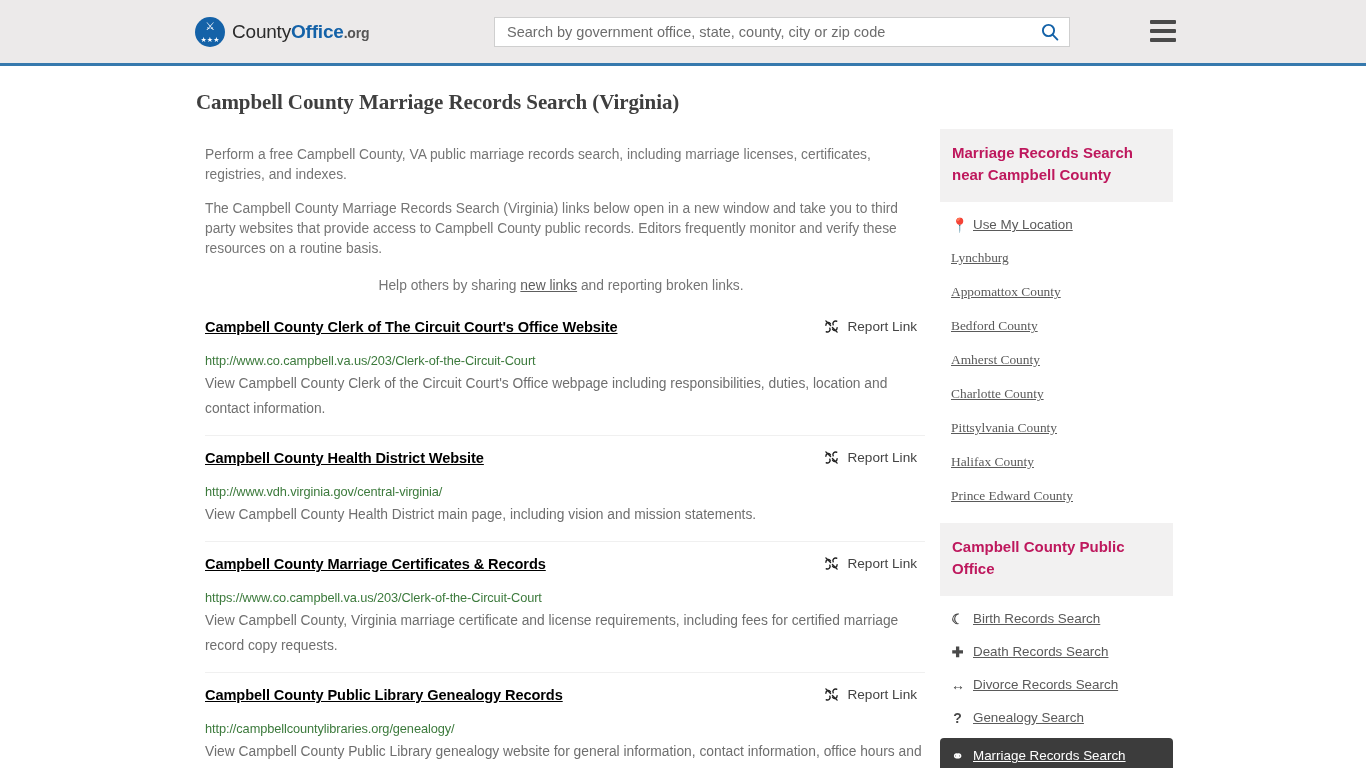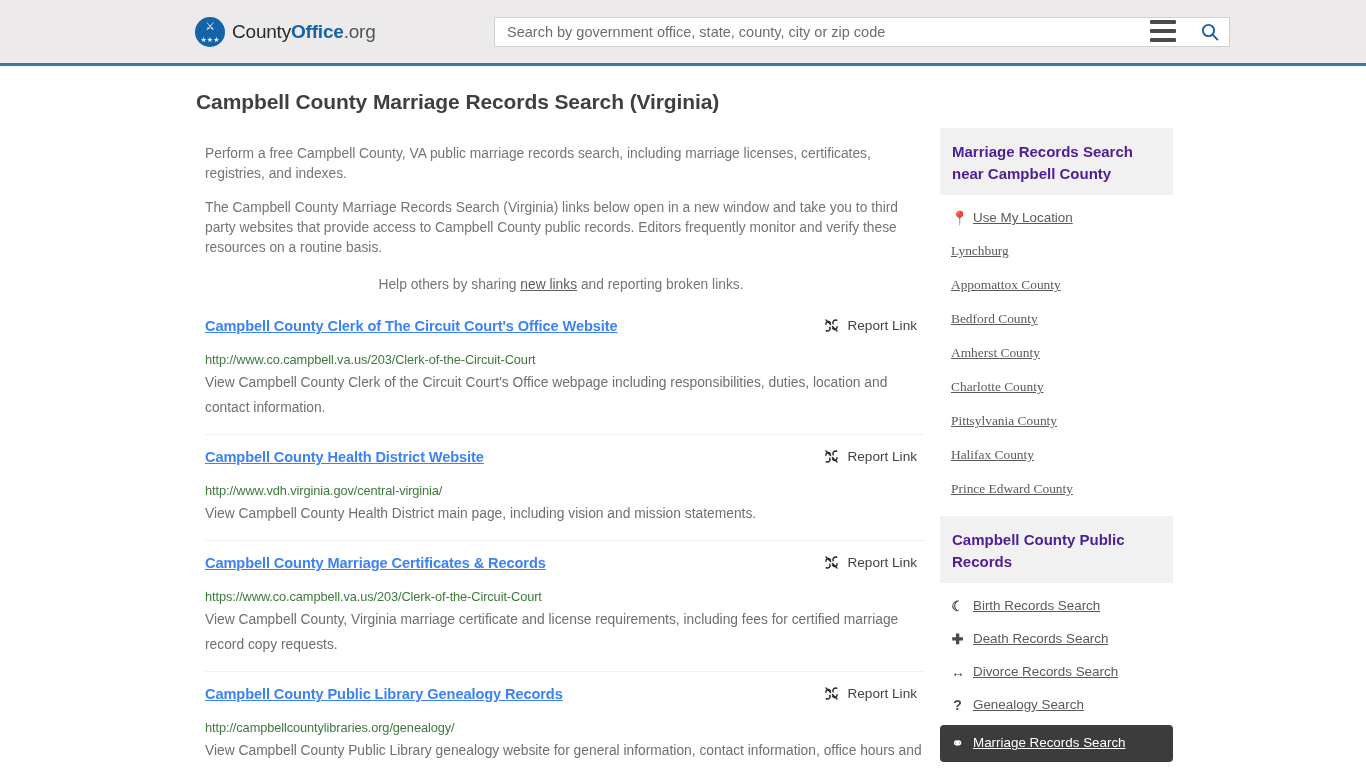--- a/index.html
+++ b/index.html
@@ -54,27 +54,27 @@
     line-height: 7px;
     letter-spacing: 0px;
   }
   .logo-text {
     font-size: 19px;
     color: #2b2b2b;
     letter-spacing: -0.2px;
     white-space: nowrap;
   }
   .logo-text .b { color: #1462a8; font-weight: bold; }
-  .logo-text .org { color: #555; font-size: 19px; }
+  .logo-text .org { color: #555; font-size: 14px; font-weight: bold; }
 
   .search-zone {
     position: absolute;
     left: 494px;
     top: 17px;
-    width: 736px;
+    width: 576px;
     height: 30px;
     display: flex;
     align-items: center;
     background: #ffffff;
     border: 1px solid #cfcfcf;
     padding: 0 8px 0 10px;
   }
   .search-zone input {
     flex: 1 1 auto;
     border: none;
@@ -116,20 +116,21 @@
   .page {
     position: relative;
     width: 1366px;
   }
   .page-title {
     margin: 24px 0 0 196px;
     font-size: 21px;
     font-weight: bold;
     color: #3f3f3f;
     letter-spacing: -0.1px;
+    font-family: Liberation Serif, serif;
   }
 
   .columns {
     display: flex;
     margin-left: 196px;
     margin-top: 14px;
     gap: 15px;
   }
   .main-col { width: 729px; }
   .side-col { width: 233px; }
@@ -172,21 +173,21 @@
   }
   .result:last-child { border-bottom: none; }
   .result-head {
     display: flex;
     align-items: flex-start;
     justify-content: space-between;
   }
   .result-title {
     font-size: 14.6px;
     font-weight: bold;
-    color: #3b82f6;
+    color: #000000;
     text-decoration: underline;
     letter-spacing: -0.1px;
   }
   .report-link {
     display: flex;
     align-items: center;
     gap: 8px;
     font-size: 13.6px;
     color: #444444;
     white-space: nowrap;
@@ -209,25 +210,25 @@
     margin-top: 3px;
     font-size: 13.8px;
     line-height: 25px;
     color: #6f6f6f;
   }
 
   
   .side-box { margin-bottom: 10px; }
   .side-head {
     background: #f2f1f1;
-    padding: 13px 12px 10px 12px;
+    padding: 13px 12px 16px 12px;
     font-size: 15px;
     font-weight: bold;
     line-height: 22px;
-    color: #4c1d95;
+    color: #be185d;
   }
   .side-links { padding: 6px 0 0 0; }
   .side-link-row {
     display: flex;
     align-items: center;
     gap: 9px;
     padding: 9px 0 9px 11px;
     font-size: 13.4px;
   }
   .side-link-row a {
@@ -398,21 +399,21 @@
           <div class="side-link-row no-ico">
             <a href="#">Halifax County</a>
           </div>
           <div class="side-link-row no-ico">
             <a href="#">Prince Edward County</a>
           </div>
         </div>
       </div>
 
       <div class="side-box">
-        <div class="side-head">Campbell County Public Records</div>
+        <div class="side-head">Campbell County Public Office</div>
         <div class="side-links">
 
           <div class="side-link-row">
             <span class="side-ico">☾</span>
             <a href="#">Birth Records Search</a>
           </div>
           <div class="side-link-row">
             <span class="side-ico">✚</span>
             <a href="#">Death Records Search</a>
           </div>

